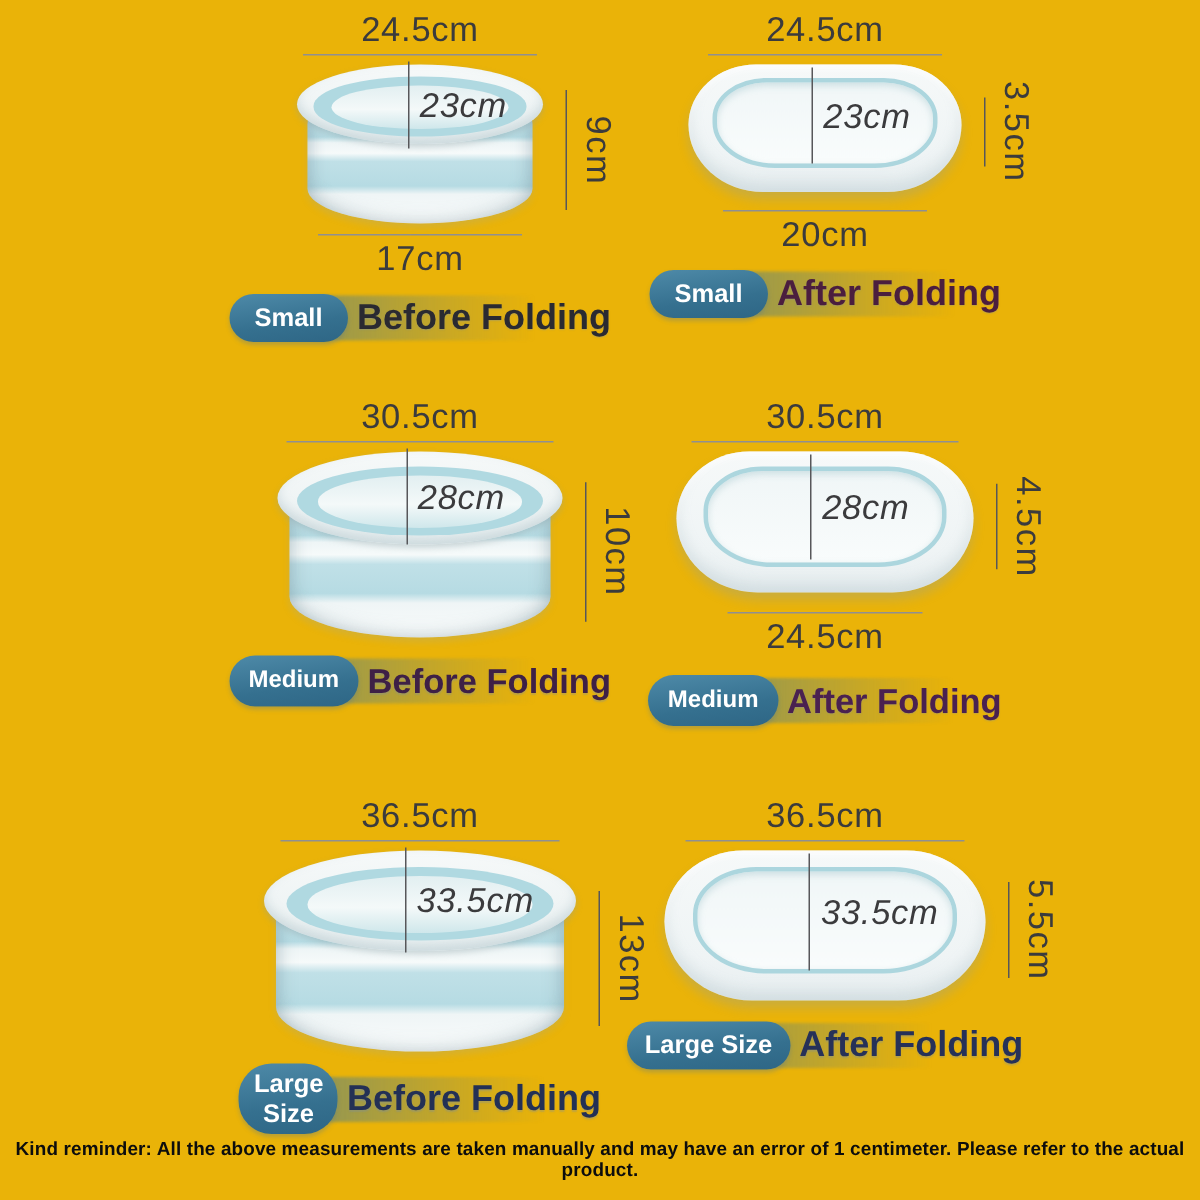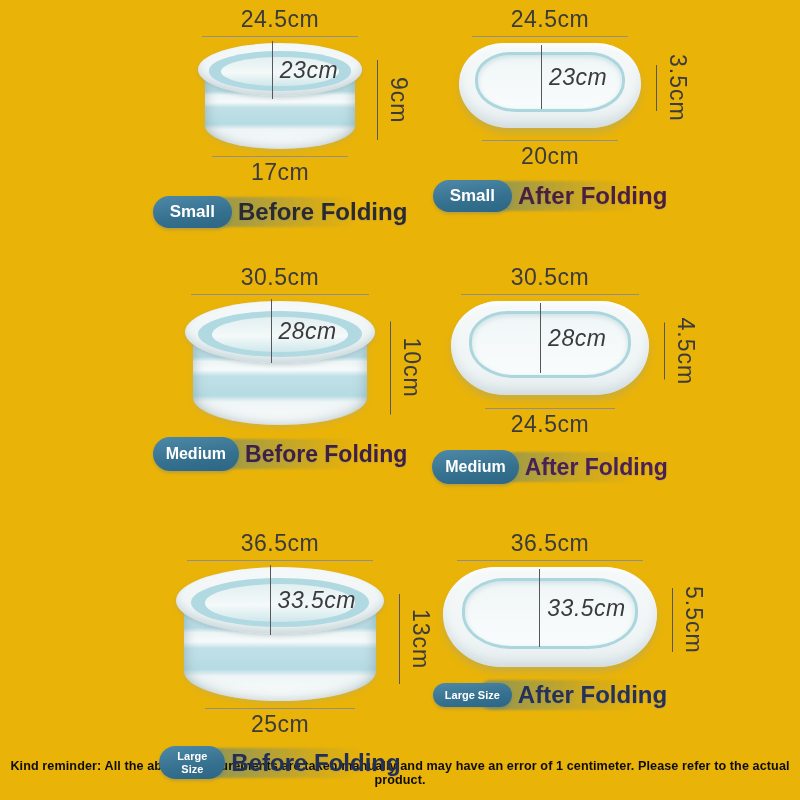--- a/index.html
+++ b/index.html
@@ -120,21 +120,21 @@
     filter:blur(1px);z-index:0;
   }
   .pill{
     position:relative;z-index:2;color:#fff;font-weight:700;
     background:linear-gradient(172deg,#4e8aa8 0%,#35708f 60%,#2e6685 100%);
     border-radius:22px;box-shadow:0 2px 3px rgba(90,120,140,.35);
     white-space:nowrap;
   }
   .row1 .pill{font-size:17px;padding:6px 17px;}
   .row2 .pill{font-size:16px;padding:8px 13px;}
-  .row3 .pill{font-size:11px;padding:6px 12px;}
+  .row3 .pill{font-size:17px;padding:6px 12px;}
   .pill.two-line{width:46px;white-space:normal;line-height:1.15;text-align:center;padding:4px 10px;}
   .state{
     position:relative;z-index:1;font-weight:700;margin-left:6px;
     text-shadow:0 1px 1px rgba(120,140,160,.35);white-space:nowrap;
   }
   .row1 .state{font-size:24px;}
   .row2 .state{font-size:23px;}
   .row3 .state{font-size:24px;}
 
   
@@ -283,24 +283,20 @@
           <div class="inner-measure">
             <span class="vline"></span>
             <span class="dim-label">33.5cm</span>
           </div>
           <div class="measure-right">
             <span class="vline2"></span>
             <span class="vlabel">13cm</span>
           </div>
         </div>
       </div>
-      <div class="dim-bottom">
-        <span class="hline"></span>
-        <span class="dim-label">25cm</span>
-      </div>
       <div class="caption">
         <span class="tail"></span>
         <span class="pill two-line">Large Size</span>
         <span class="state" style="color: rgb(35, 48, 85);">Before Folding</span>
       </div>
     </section>
 
     <section class="panel p-lg row3">
       <div class="dim-top">
         <span class="dim-label">36.5cm</span>

